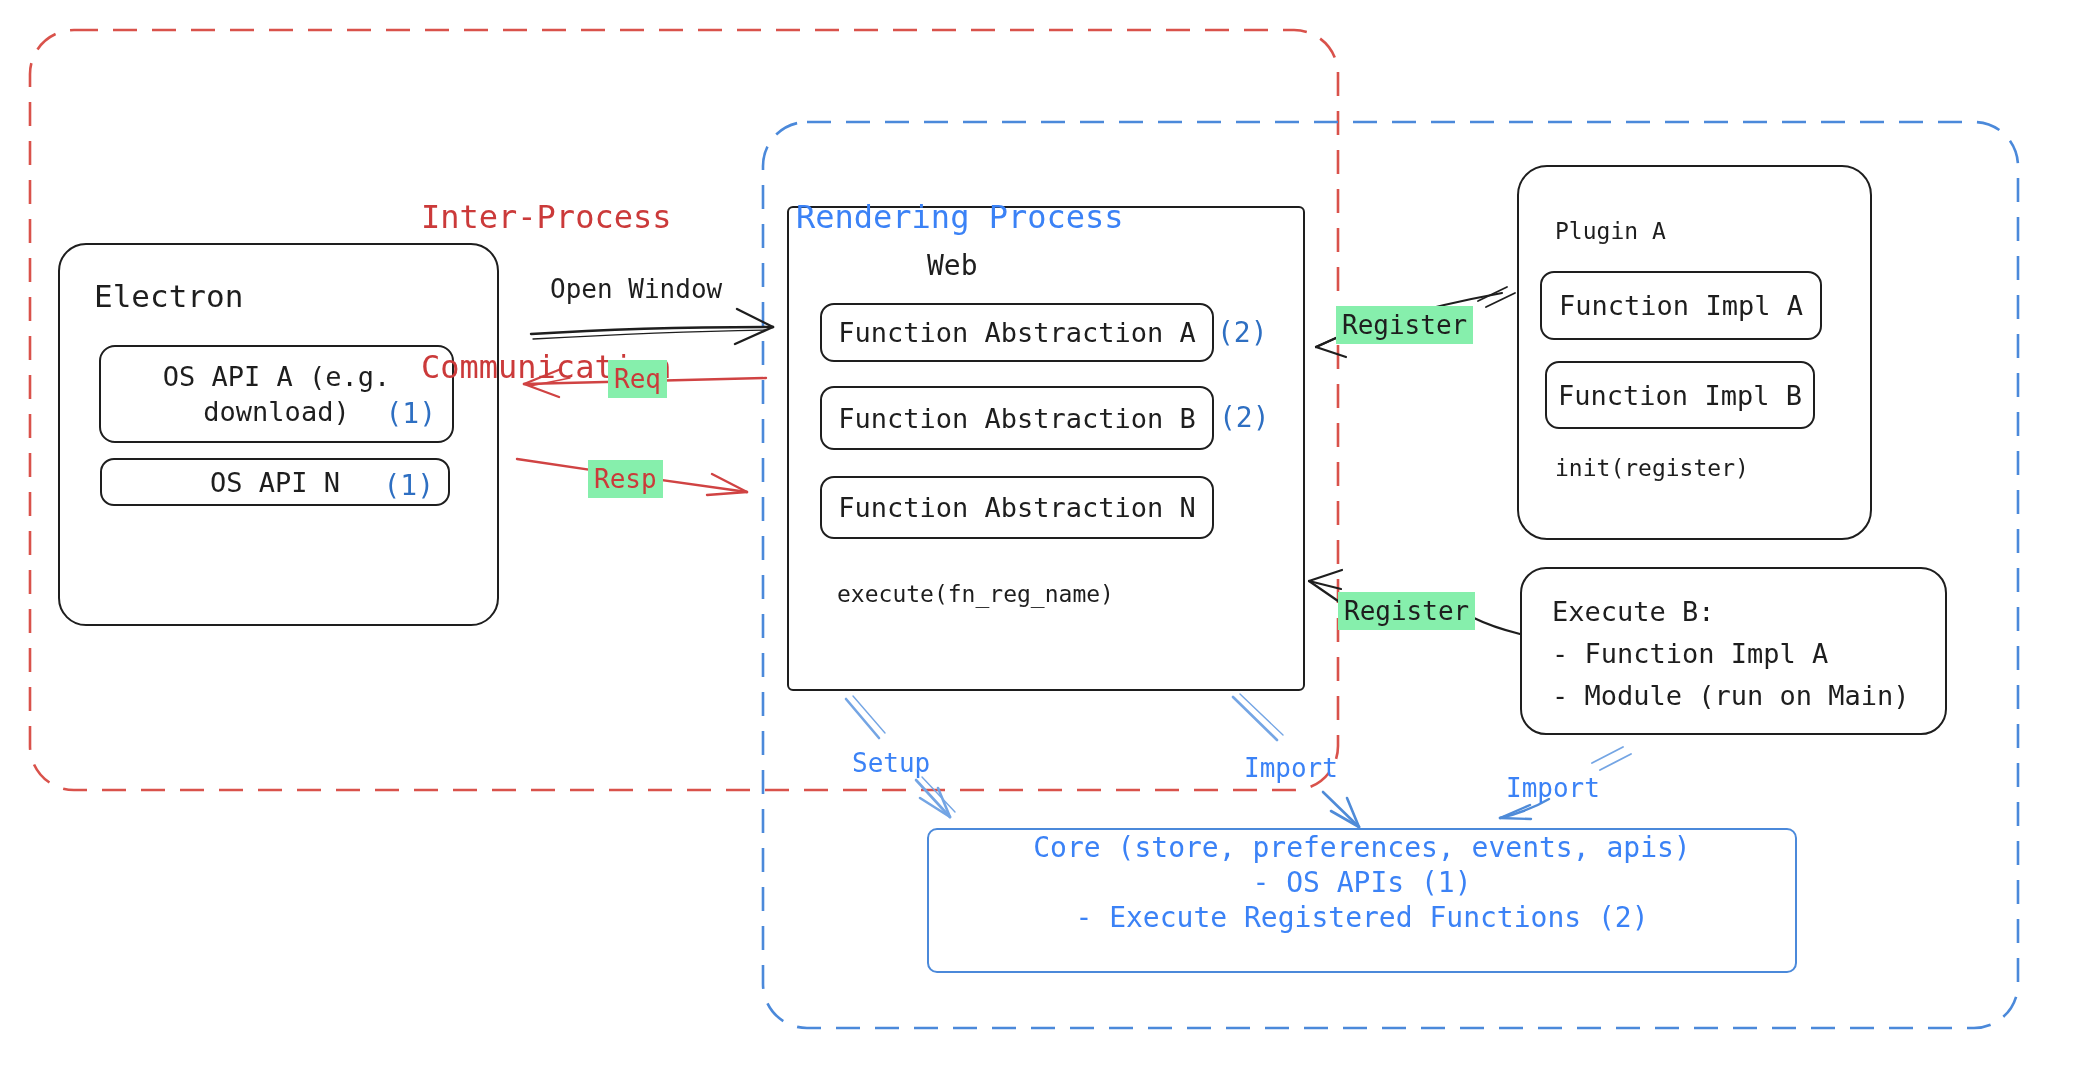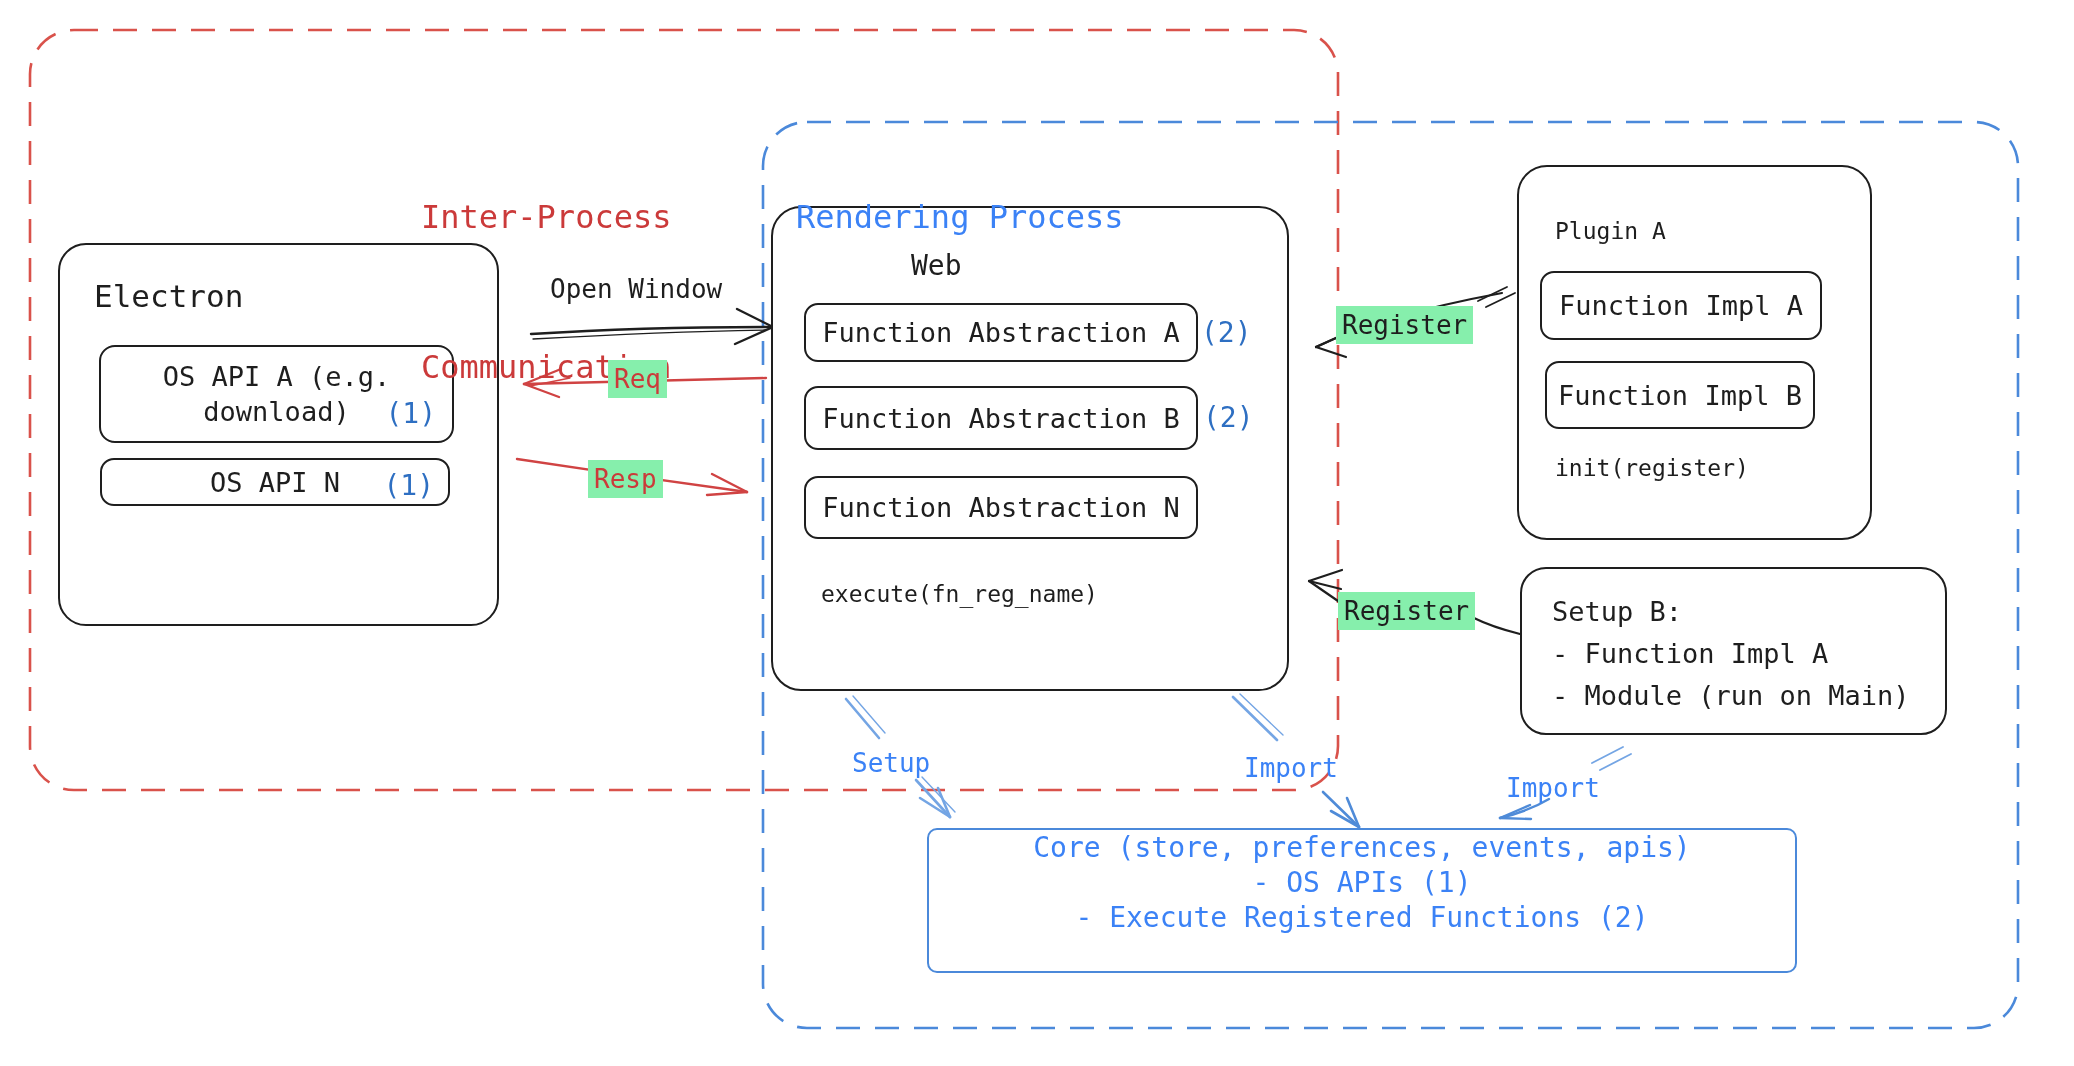--- a/index.html
+++ b/index.html
@@ -137,21 +137,21 @@
       <div>OS API A (e.g.</div>
       <div>download)</div>
       <span class="badge" style="right:16px;bottom:10px;">(1)</span>
     </div>
     <div class="innerbox f27" style="left:40px;top:213px;width:350px;height:48px;border-radius:14px;">
       <div>OS API N</div>
       <span class="badge" style="right:14px;top:8px;">(1)</span>
     </div>
   </div>
 
-  <div class="box" style="left:771px;top:206px;width:518px;height:485px;border-radius:30px;">
+  <div class="box" style="left:787px;top:206px;width:518px;height:485px;border-radius:6px;">
     <div class="title f28" style="left:138px;top:40px;">Web</div>
     <div class="innerbox f27" style="left:31px;top:95px;width:394px;height:59px;border-radius:14px;">
       <div>Function Abstraction A</div>
     </div>
     <span class="badge" style="left:428px;top:108px;">(2)</span>
     <div class="innerbox f27" style="left:31px;top:178px;width:394px;height:64px;border-radius:14px;">
       <div>Function Abstraction B</div>
     </div>
     <span class="badge" style="left:430px;top:193px;">(2)</span>
     <div class="innerbox f27" style="left:31px;top:268px;width:394px;height:63px;border-radius:14px;justify-content:center;">
@@ -166,21 +166,21 @@
       <div>Function Impl A</div>
     </div>
     <div class="innerbox f27" style="left:26px;top:194px;width:270px;height:68px;border-radius:14px;">
       <div>Function Impl B</div>
     </div>
     <div class="title f29" style="left:36px;top:283px;">init(register)</div>
   </div>
 
   <div class="box" style="left:1520px;top:567px;width:427px;height:168px;border-radius:26px;">
     <div class="pluginb-lines f27" style="line-height:42px;">
-      <div>Setup B:</div>
+      <div>Execute B:</div>
       <div>- Function Impl A</div>
       <div>- Module (run on Main)</div>
     </div>
   </div>
 
   <div class="corebox f28" style="left:927px;top:828px;width:870px;height:145px;border-radius:10px;">
     <div class="blue">Core (store, preferences, events, apis)</div>
     <div class="blue">- OS APIs (1)</div>
     <div class="blue">- Execute Registered Functions (2)</div>
   </div>

